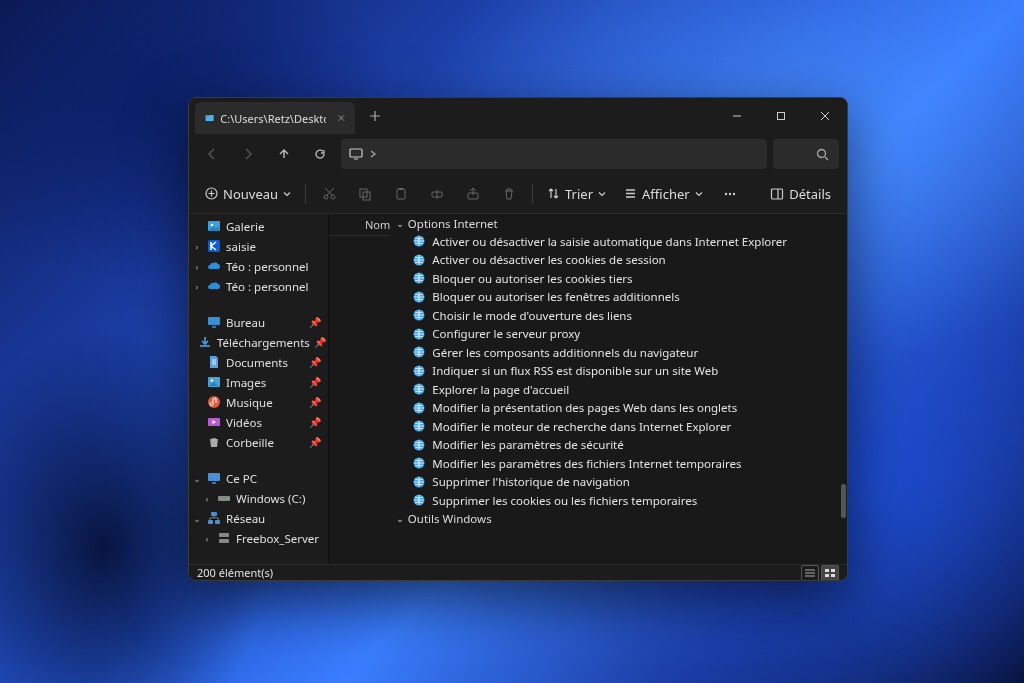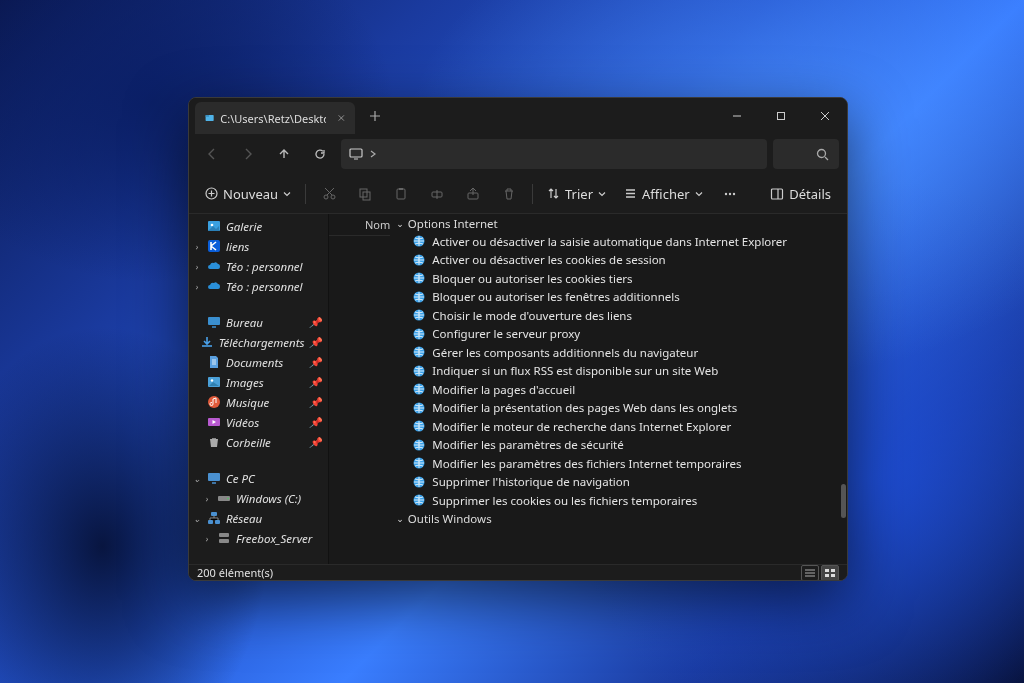--- a/index.html
+++ b/index.html
@@ -36,21 +36,21 @@
 .navbtn { width: 30px; height: 30px; display: flex; align-items: center; justify-content: center; border-radius: 4px; color: #bbb; }
 .navbtn.disabled { color: #555; }
 .addressbar { flex: 1; height: 30px; background: #2b2b2b; border-radius: 4px; display: flex; align-items: center; padding: 0 8px; gap: 6px; }
 .searchbox { width: 66px; height: 30px; background: #2b2b2b; border-radius: 4px; display: flex; align-items: center; justify-content: flex-end; padding: 0 10px; }
 .toolbar { height: 40px; display: flex; align-items: center; gap: 2px; padding: 0 8px; border-bottom: 1px solid #2a2a2a; }
 .toolbtn { height: 30px; padding: 0 8px; display: flex; align-items: center; gap: 5px; border-radius: 4px; font-size: 13px; color: #ddd; }
 .toolbtn.icon-only { padding: 0; width: 34px; justify-content: center; }
 .toolbtn.disabled { color: #666; }
 .vsep { width: 1px; height: 20px; background: #3a3a3a; margin: 0 4px; }
 .body { flex: 1; display: flex; min-height: 0; }
-.sidebar { width: 140px; background: #1c1c1c; overflow: hidden; font-size: 11.5px; display: flex; flex-direction: column; padding-top: 2px; border-right: 1px solid #111; font-style: italic; }
+.sidebar { width: 140px; background: #1c1c1c; overflow: hidden; font-size: 11.5px; display: flex; flex-direction: column; padding-top: 2px; border-right: 1px solid #111; }
 .side-item { height: 20px; display: flex; align-items: center; gap: 5px; padding: 0 6px 0 12px; white-space: nowrap; }
 .side-item .chev { width: 8px; text-align: center; color: #aaa; font-size: 9px; margin-left: -8px; }
 .side-item .iconwrap { width: 15px; height: 15px; display: flex; align-items: center; justify-content: center; }
 .side-item .pin { margin-left: auto; font-size: 10px; color: #888; }
 .side-gap { height: 16px; }
 .content { flex: 1; display: flex; min-width: 0; background: #191919; position: relative; }
 .colheader { height: 22px; display: flex; align-items: center; font-size: 11px; color: #ccc; border-bottom: 1px solid #2a2a2a; padding-left: 36px; }
 .filelist { flex: 1; overflow: hidden; font-size: 11.5px; position: relative; }
 .group { height: 18px; display: flex; align-items: center; gap: 4px; padding-left: 6px; color: #ddd; }
 .group .gchev { font-size: 9px; }
@@ -243,21 +243,21 @@
           <span>Galerie</span>
         </div>
       <div class="side-item">
           <span class="chev">›</span>
           <span class="iconwrap">
             <svg width="14" height="14" viewBox="0 0 14 14">
               <rect x="1" y="1" width="12" height="12" rx="2" fill="#0a5ed9"></rect>
               <path d="M4 3 V11 M4 7 L9 3 M4 7 L9 11" stroke="#fff" stroke-width="1.6" fill="none"></path>
             </svg>
           </span>
-          <span>liens</span>
+          <span>saisie</span>
         </div>
       <div class="side-item">
           <span class="chev">›</span>
           <span class="iconwrap">
             <svg width="14" height="14" viewBox="0 0 14 14">
               <path d="M3 10 Q1 10 1 8 Q1 6 3 6 Q4 3 7 4 Q9 2 11 5 Q13 5 13 8 Q13 10 11 10 Z" fill="#2a8fd8"></path>
             </svg>
           </span>
           <span>Téo : personnel</span>
         </div>
@@ -457,21 +457,21 @@
               <circle cx="7" cy="7" r="5.5" fill="#3aa0e8"></circle>
               <path d="M2 7 H12 M7 2 V12 M3 4 Q7 6 11 4 M3 10 Q7 8 11 10" stroke="#fff" stroke-width="0.8" fill="none"></path>
             </svg>
             <span>Indiquer si un flux RSS est disponible sur un site Web</span>
           </div>
           <div class="row">
             <svg class="fileicon" viewBox="0 0 14 14">
               <circle cx="7" cy="7" r="5.5" fill="#3aa0e8"></circle>
               <path d="M2 7 H12 M7 2 V12 M3 4 Q7 6 11 4 M3 10 Q7 8 11 10" stroke="#fff" stroke-width="0.8" fill="none"></path>
             </svg>
-            <span>Modifier la pages d'accueil</span>
+            <span>Explorer la page d'accueil</span>
           </div>
           <div class="row">
             <svg class="fileicon" viewBox="0 0 14 14">
               <circle cx="7" cy="7" r="5.5" fill="#3aa0e8"></circle>
               <path d="M2 7 H12 M7 2 V12 M3 4 Q7 6 11 4 M3 10 Q7 8 11 10" stroke="#fff" stroke-width="0.8" fill="none"></path>
             </svg>
             <span>Modifier la présentation des pages Web dans les onglets</span>
           </div>
           <div class="row">
             <svg class="fileicon" viewBox="0 0 14 14">

